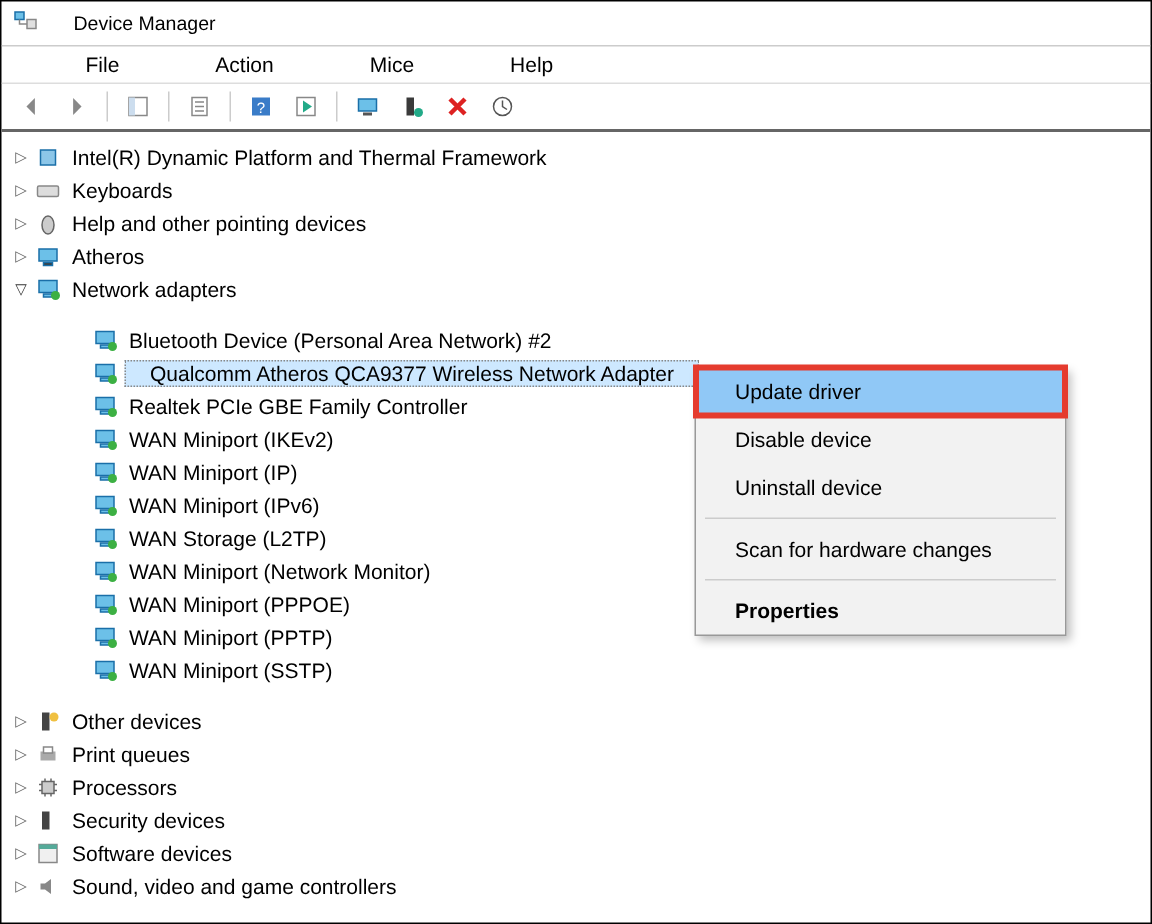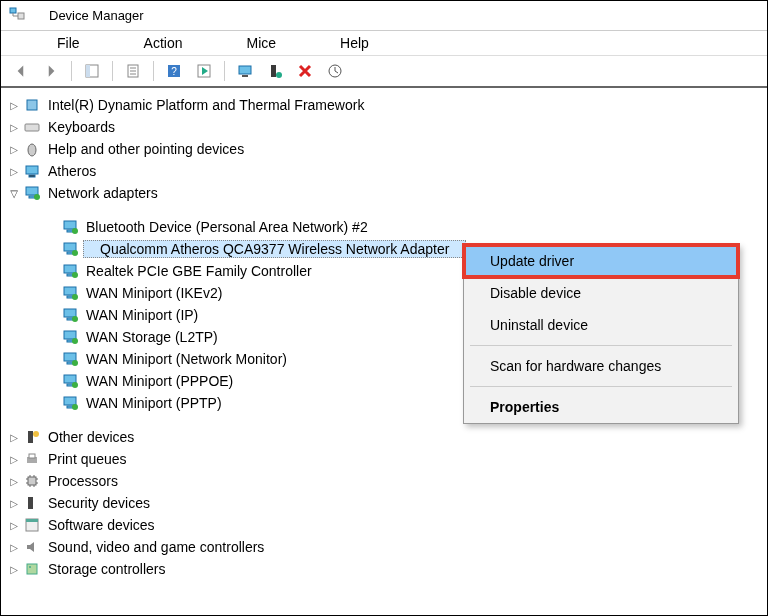--- a/index.html
+++ b/index.html
@@ -77,21 +77,21 @@
   .node-label.selected {
     background: #cde8ff;
     border: 1px dotted #888;
     padding: 0 16px;
   }
   
   .ctxmenu {
     position: absolute;
     left: 462px;
     top: 156px;
-    width: 276px;
+    width: 248px;
     background: #f2f2f2;
     border: 1px solid #999;
     box-shadow: 3px 3px 6px rgba(0,0,0,0.25);
     font-size: 14px;
     padding: 0;
   }
   .ctx-item {
     padding: 8px 26px;
     cursor: default;
   }
@@ -321,20 +321,33 @@
           <li>
             <div class="node">
               <span class="expander blank"></span>
               <span class="node-icon icon-netmon">
                 <svg width="16" height="16" viewBox="0 0 16 16">
                   <rect x="2" y="2" width="12" height="8"></rect>
                   <rect x="5" y="11" width="6" height="2" fill="#555"></rect>
                   <circle cx="13" cy="12" r="3"></circle>
                 </svg>
               </span>
+              <span class="node-label">WAN Miniport (IPv6)</span>
+            </div>
+          </li>
+          <li>
+            <div class="node">
+              <span class="expander blank"></span>
+              <span class="node-icon icon-netmon">
+                <svg width="16" height="16" viewBox="0 0 16 16">
+                  <rect x="2" y="2" width="12" height="8"></rect>
+                  <rect x="5" y="11" width="6" height="2" fill="#555"></rect>
+                  <circle cx="13" cy="12" r="3"></circle>
+                </svg>
+              </span>
               <span class="node-label">WAN Storage (L2TP)</span>
             </div>
           </li>
           <li>
             <div class="node">
               <span class="expander blank"></span>
               <span class="node-icon icon-netmon">
                 <svg width="16" height="16" viewBox="0 0 16 16">
                   <rect x="2" y="2" width="12" height="8"></rect>
                   <rect x="5" y="11" width="6" height="2" fill="#555"></rect>
@@ -361,20 +374,33 @@
             <div class="node">
               <span class="expander blank"></span>
               <span class="node-icon icon-netmon">
                 <svg width="16" height="16" viewBox="0 0 16 16">
                   <rect x="2" y="2" width="12" height="8"></rect>
                   <rect x="5" y="11" width="6" height="2" fill="#555"></rect>
                   <circle cx="13" cy="12" r="3"></circle>
                 </svg>
               </span>
               <span class="node-label">WAN Miniport (PPTP)</span>
+            </div>
+          </li>
+          <li>
+            <div class="node">
+              <span class="expander blank"></span>
+              <span class="node-icon icon-netmon">
+                <svg width="16" height="16" viewBox="0 0 16 16">
+                  <rect x="2" y="2" width="12" height="8"></rect>
+                  <rect x="5" y="11" width="6" height="2" fill="#555"></rect>
+                  <circle cx="13" cy="12" r="3"></circle>
+                </svg>
+              </span>
+              <span class="node-label">WAN Miniport (SSTP)</span>
             </div>
           </li>
         </ul>
     </li>
     <li>
       <div class="node">
         <span class="expander">▷</span>
         <span class="node-icon">
             <svg width="16" height="16" viewBox="0 0 16 16">
               <rect x="4" y="2" width="5" height="12" fill="#444"></rect>

